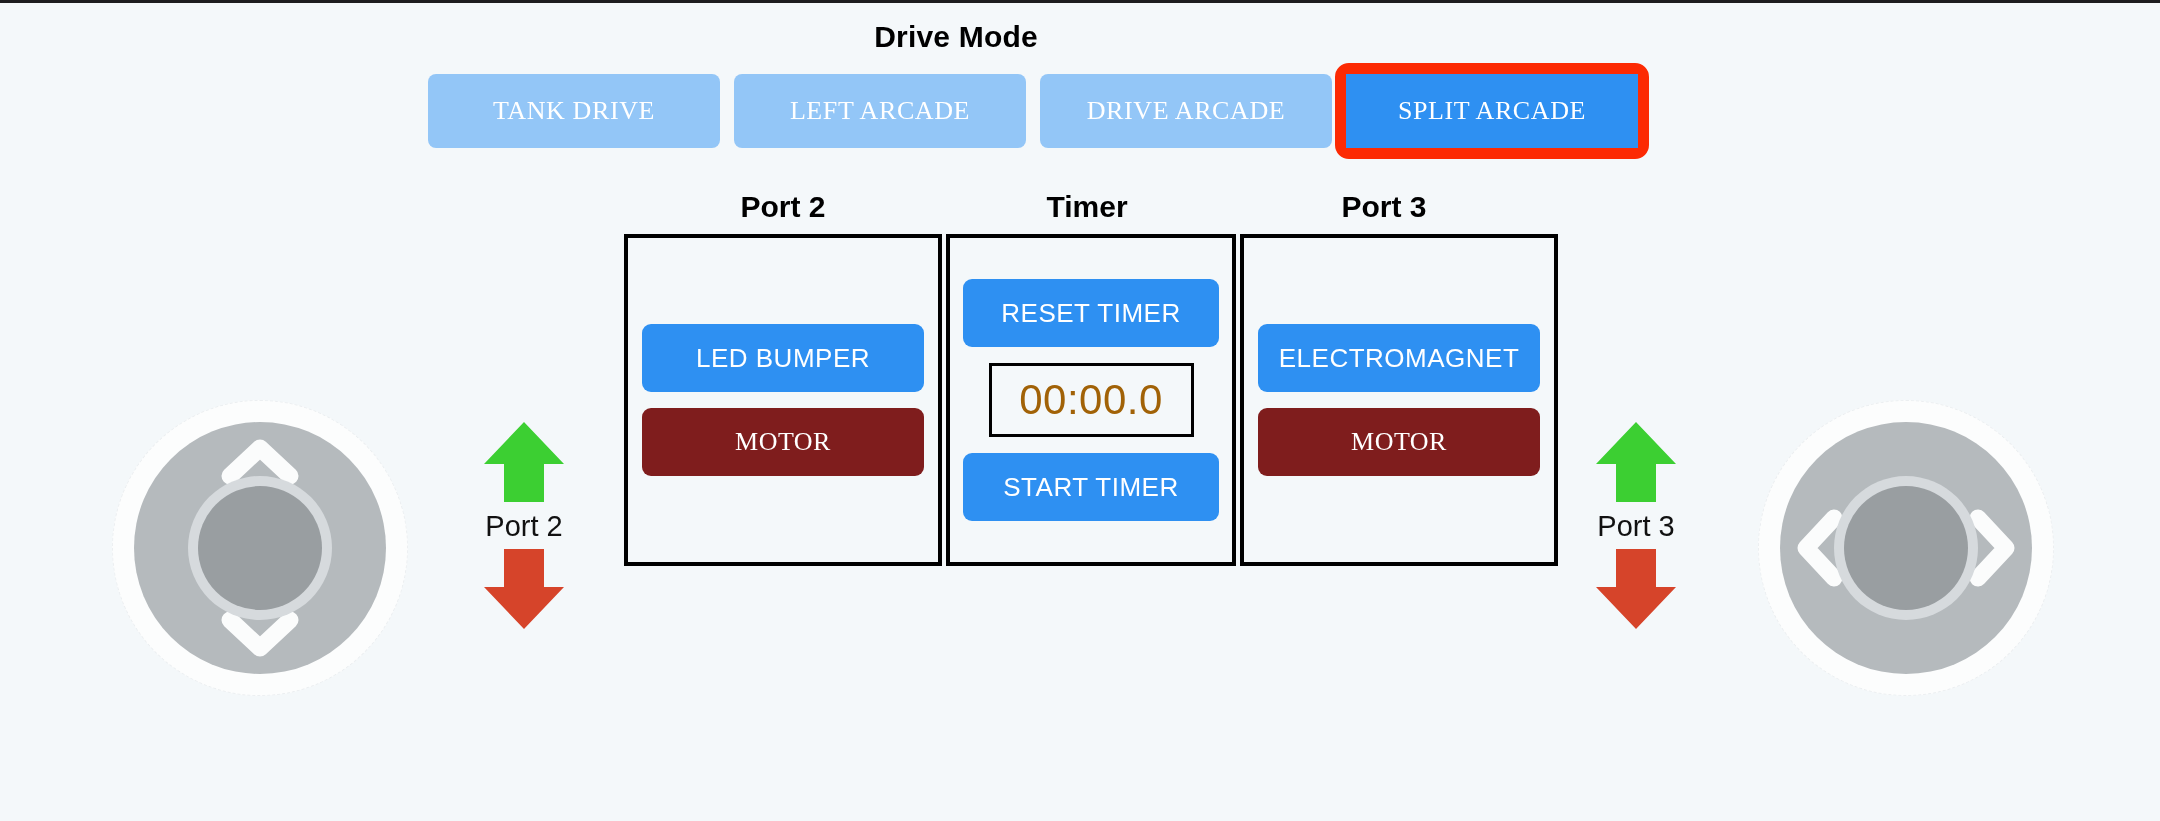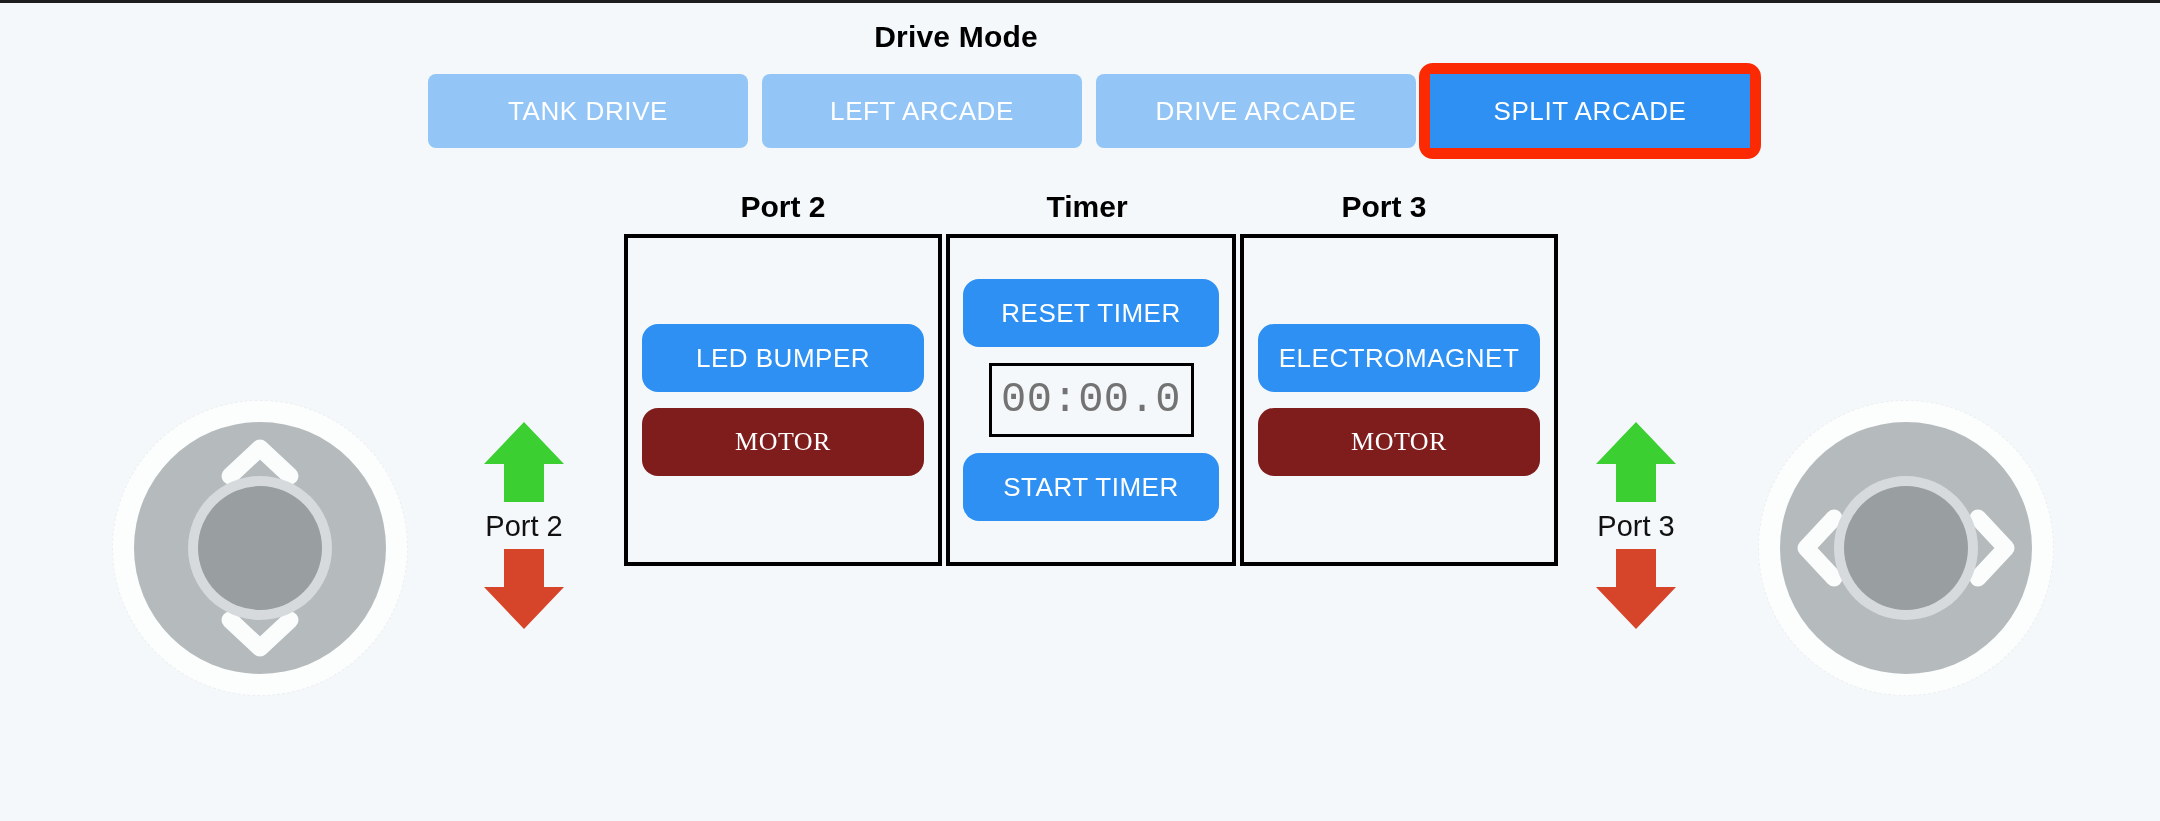--- a/index.html
+++ b/index.html
@@ -36,28 +36,28 @@
   }
   #drive-mode-tabs {
     position: absolute;
     top: 74px;
     left: 428px;
     display: flex;
     gap: 14px;
     align-items: flex-start;
   }
   .mode-btn {
-    width: 320px;
+    width: 292px;
     height: 74px;
     border: none;
     border-radius: 8px;
     background: #93c6f7;
     color: #ffffff;
     font-size: 26px;
-    font-family: Liberation Sans, sans-serif;
+    font-family: Liberation Serif, serif;
     letter-spacing: 0.6px;
     display: flex;
     align-items: center;
     justify-content: center;
     box-sizing: border-box;
     cursor: pointer;
     padding: 0;
   }
   .mode-btn.active {
     background: #2e90f2;
@@ -114,21 +114,21 @@
     align-items: center;
     gap: 16px;
   }
   .port-panel.timer-panel {
     width: 290px;
   }
   .port-btn {
     width: 282px;
     height: 68px;
     border: none;
-    border-radius: 16px;
+    border-radius: 9px;
     color: #ffffff;
     font-size: 26px;
     font-family: "Liberation Sans", sans-serif;
     letter-spacing: 0.5px;
     display: flex;
     align-items: center;
     justify-content: center;
     cursor: pointer;
     padding: 0;
     box-sizing: border-box;
@@ -140,23 +140,22 @@
   #timer-readout {
     width: 205px;
     height: 74px;
     border: 3px solid #000;
     background: #f4f8fa;
     box-sizing: border-box;
     display: flex;
     align-items: center;
     justify-content: center;
     font-size: 42px;
-    color: #737373;
+    color: #a16207;
     letter-spacing: 0.5px;
-    font-family: Liberation Mono, monospace;
   }
 
   
   .arrow-group {
     position: absolute;
     top: 420px;
     width: 180px;
     display: flex;
     flex-direction: column;
     align-items: center;

